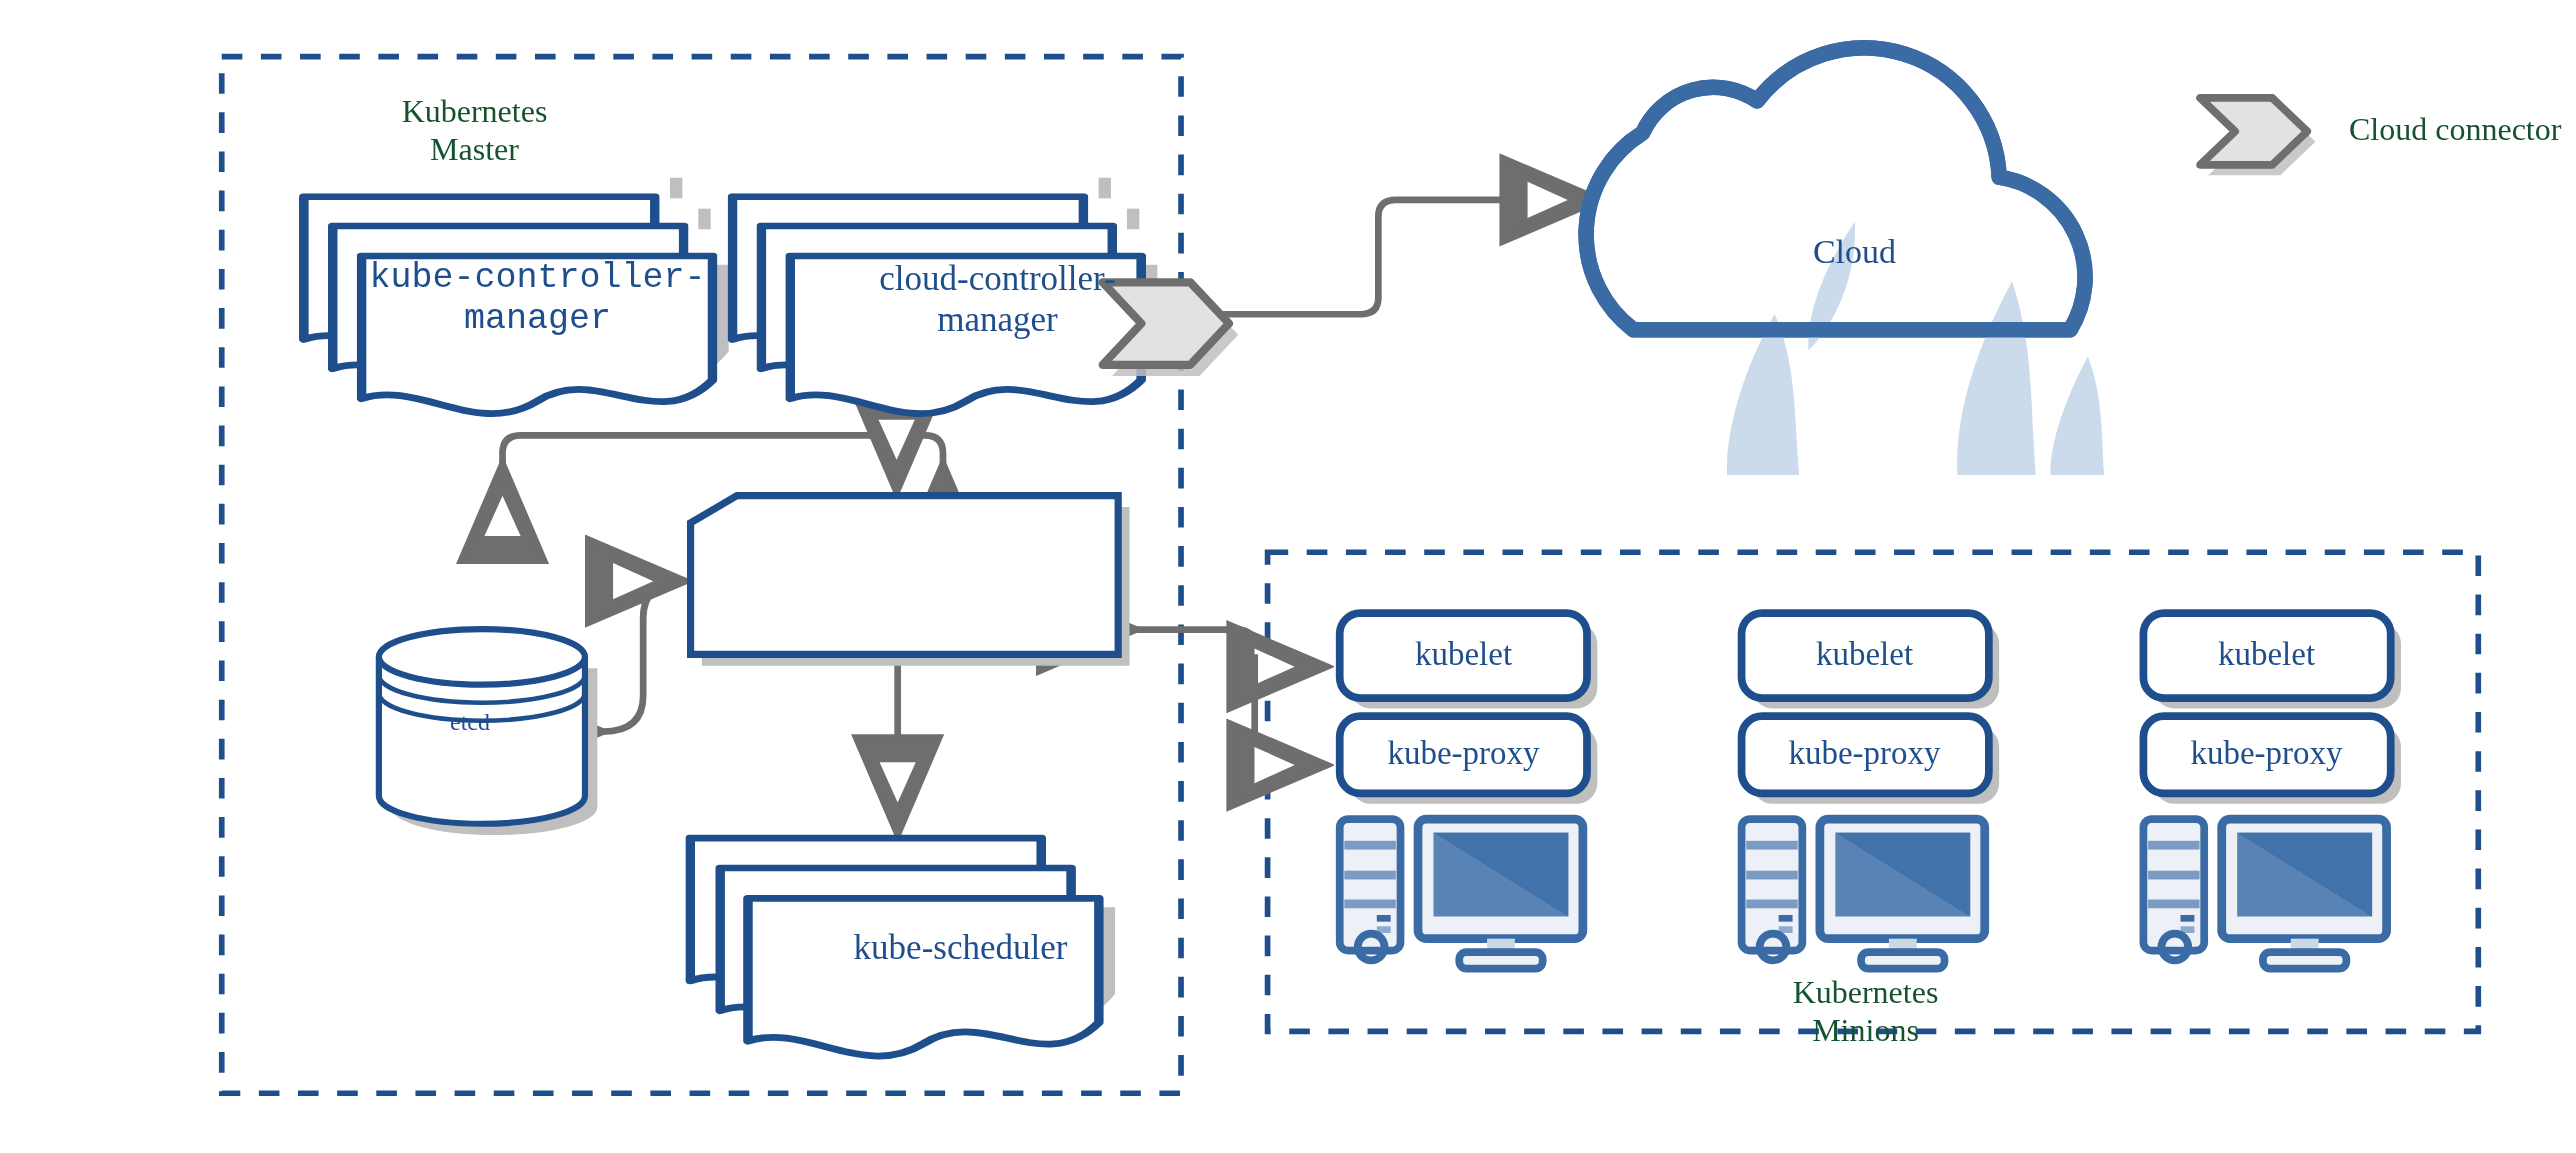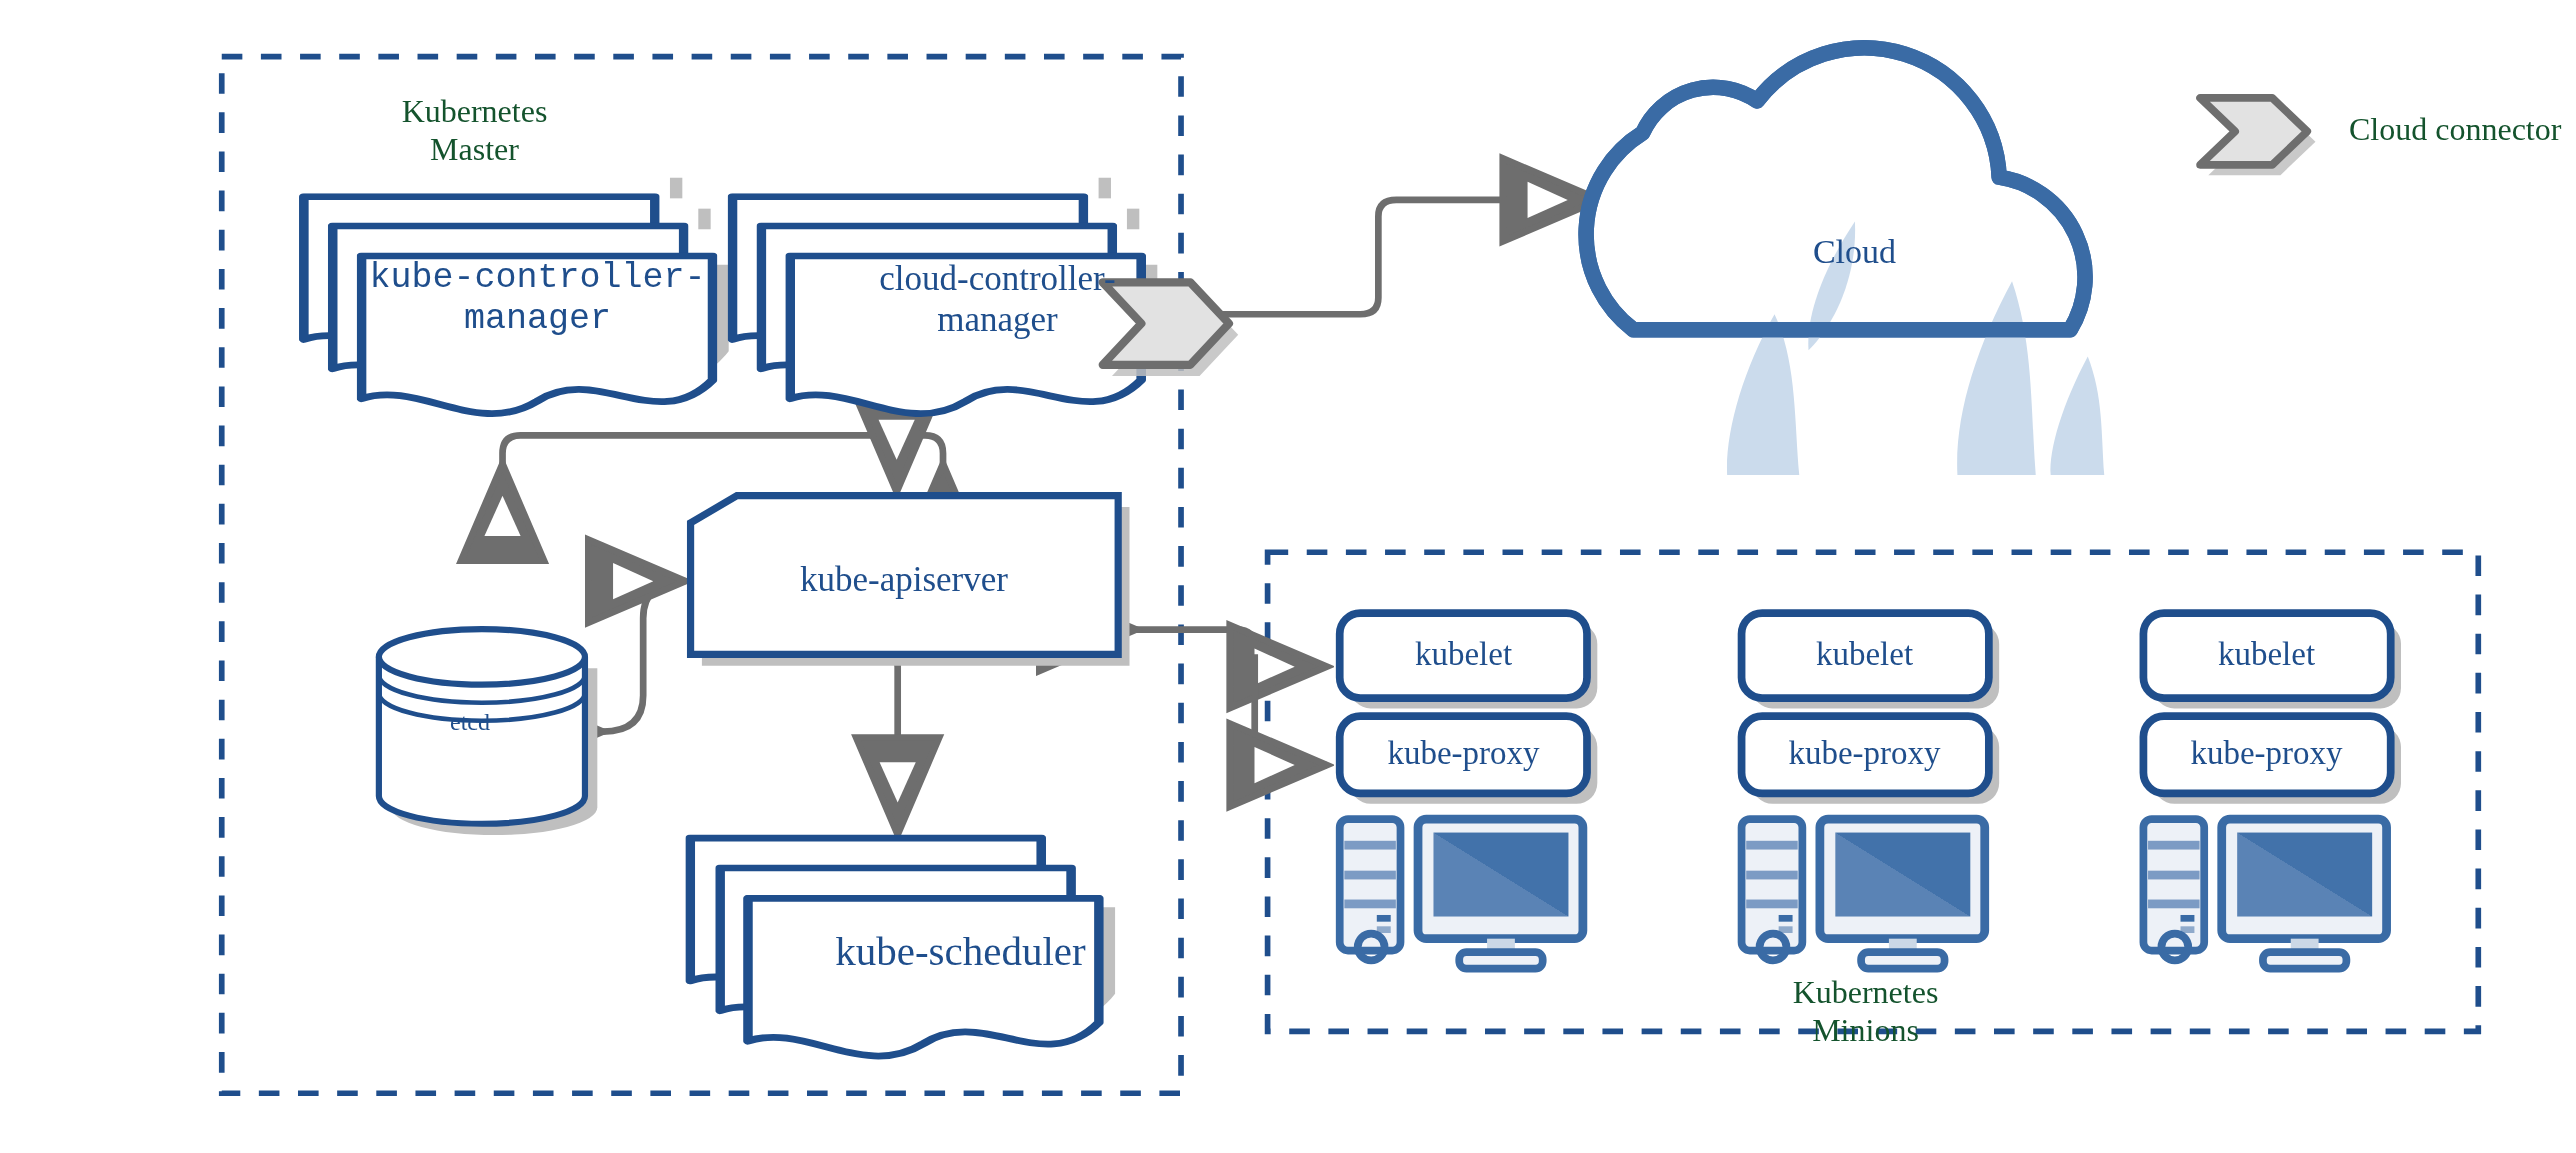--- a/index.html
+++ b/index.html
@@ -204,25 +204,24 @@
 
 <div class="lbl lbl-gray" style="left:361px;top:93px;width:227px;font-size:32px;">Kubernetes
 Master</div>
 
 <div class="lbl lbl-blue" style="left:357px;top:258px;width:361px;font-size:35px;font-family:Liberation Mono, monospace;">kube-controller-
 manager</div>
 
 <div class="lbl lbl-blue" style="left:785px;top:258px;width:361px;font-size:35px;padding-left:32px;">cloud-controller-
 manager</div>
 
-<div class="lbl lbl-blue" style="left:690px;top:559px;width:428px;font-size:35px;">kube-apiserver</div>
 
 <div class="lbl lbl-blue" style="left:367px;top:708px;width:206px;font-size:24px;">etcd</div>
 
-<div class="lbl lbl-blue" style="left:743px;top:927px;width:435px;font-size:41px;">kube-scheduler</div>
+<div class="lbl lbl-blue" style="left:743px;top:927px;width:435px;font-size:35px;">kube-scheduler</div>
 
 <div class="lbl lbl-blue" style="left:1741px;top:211px;width:227px;font-size:34px;margin-top:21px;">Cloud</div>
 
 <div class="lbl lbl-gray" style="left:2349px;top:111px;width:289px;font-size:32px;text-align:left;">Cloud connector</div>
 
 <div class="lbl lbl-blue" style="left:1340px;top:635px;width:247px;font-size:33px;">kubelet</div>
 <div class="lbl lbl-blue" style="left:1340px;top:734px;width:247px;font-size:33px;">kube-proxy</div>
 
 <div class="lbl lbl-blue" style="left:1741px;top:635px;width:247px;font-size:33px;">kubelet</div>
 <div class="lbl lbl-blue" style="left:1741px;top:734px;width:247px;font-size:33px;">kube-proxy</div>

